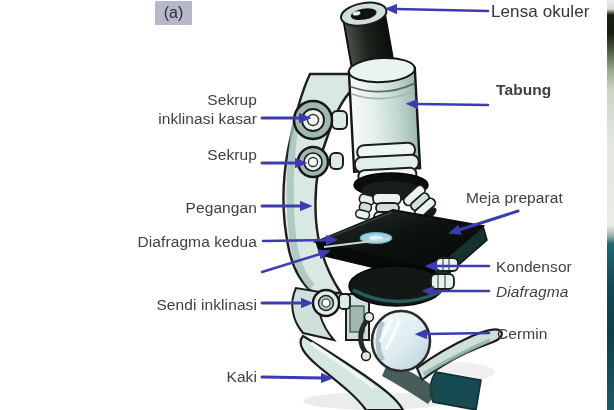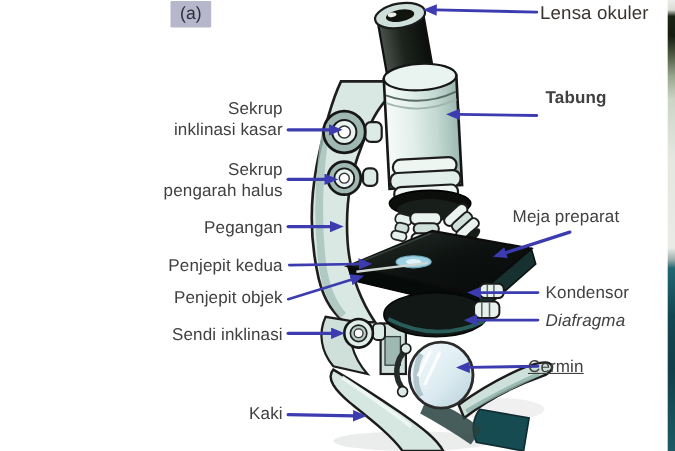--- a/index.html
+++ b/index.html
@@ -17,21 +17,21 @@
   #panel-badge{
     position:absolute;left:155px;top:1px;width:37px;height:24px;
     background:#b7b7cb;color:#2e2e3a;font-size:16px;line-height:24px;
     text-align:center;border-radius:1px;
   }
   #lbl-lensa-okuler{left:491px;top:2px;color:#3a3330;font-size:17px;}
   #lbl-tabung{left:496px;top:80px;font-weight:bold;}
   #lbl-meja-preparat{left:466px;top:188px;}
   #lbl-kondensor{left:496px;top:257px;}
   #lbl-diafragma{left:496px;top:282px;font-style:italic;}
-  #lbl-cermin{left:480px;top:324px;text-decoration:underline;}
+  #lbl-cermin{left:497px;top:324px;}
   #lbl-sekrup-kasar{top:90px;}
   #lbl-sekrup-halus{top:145px;}
   #lbl-pegangan{top:198px;}
   #lbl-pegangan-kedua{top:232px;}
   #lbl-penjepit-objek{top:261px;}
   #lbl-sendi-inklinasi{top:295px;}
   #lbl-kaki{top:367px;}
   #edge-strip{
     position:absolute;right:0;top:0;width:7px;height:410px;
     background:linear-gradient(to bottom,
@@ -212,25 +212,23 @@
   </svg>
 
   <div id="panel-badge">(a)</div>
 
   <div id="lbl-sekrup-kasar" class="lbl lbl-left">
     <span>Sekrup</span>
     <span>inklinasi kasar</span>
   </div>
   <div id="lbl-sekrup-halus" class="lbl lbl-left">
     <span>Sekrup</span>
-    <span>pengarah halus</span>
   </div>
   <div id="lbl-pegangan" class="lbl lbl-left">Pegangan</div>
-  <div id="lbl-pegangan-kedua" class="lbl lbl-left">Penjepit kedua</div>
-  <div id="lbl-penjepit-objek" class="lbl lbl-left">Penjepit objek</div>
+  <div id="lbl-pegangan-kedua" class="lbl lbl-left">Diafragma kedua</div>
   <div id="lbl-kaki" class="lbl lbl-left">Kaki</div>
   <div id="lbl-sendi-inklinasi" class="lbl lbl-left">Sendi inklinasi</div>
 
   <div id="lbl-lensa-okuler" class="lbl lbl-right">Lensa okuler</div>
   <div id="lbl-tabung" class="lbl lbl-right">Tabung</div>
   <div id="lbl-kondensor" class="lbl lbl-right">Kondensor</div>
   <div id="lbl-meja-preparat" class="lbl lbl-right">Meja preparat</div>
   <div id="lbl-diafragma" class="lbl lbl-right">Diafragma</div>
   <div id="lbl-cermin" class="lbl lbl-right">Cermin</div>
 

